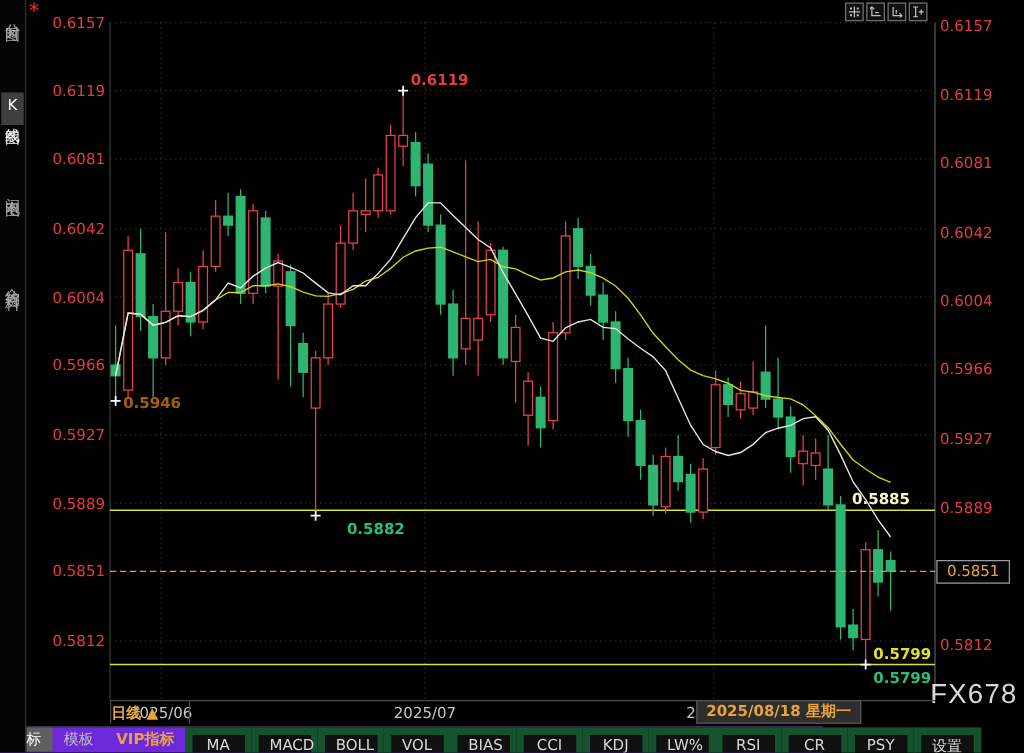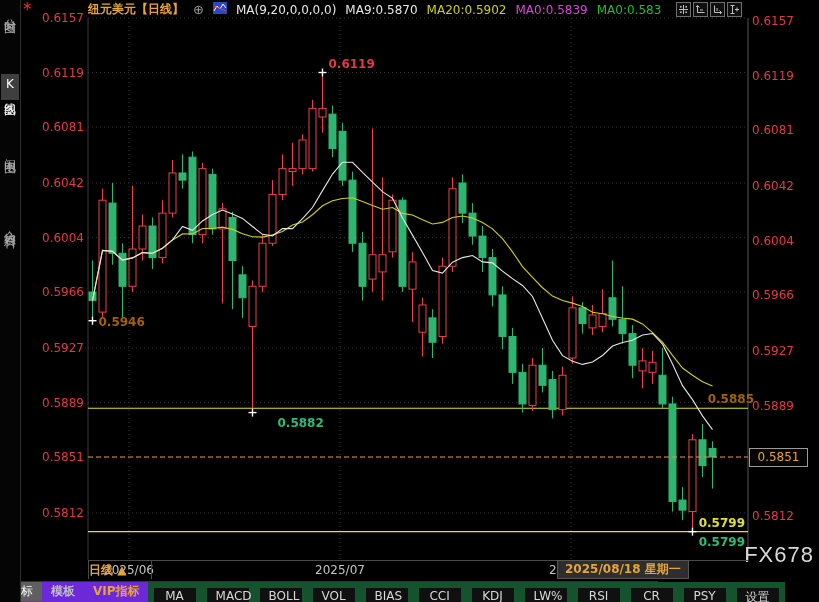--- a/index.html
+++ b/index.html
@@ -46,55 +46,41 @@
   .month-lab{position:absolute;top:3px;color:#c4c4c4;font-size:12px;width:60px;text-align:center;overflow:hidden;}
   #date-tip{position:absolute;left:557px;top:0;height:17px;background:#2e2e2e;border:1px solid #555;
             color:#e8a33c;font-size:12px;font-weight:bold;line-height:17px;padding:0 7px;white-space:nowrap;}
 
   
   #tabbar{position:absolute;left:0;top:581px;width:658px;height:21px;background:#6d28d9;
           border-top:1px solid #303030;display:flex;align-items:flex-start;z-index:5;font-size:12px;}
   #tabbar .spacer{width:58px;}
   .tab{padding:1px 9px;color:#d8d8d8;cursor:pointer;white-space:nowrap;}
   .tab.sel{background:#5f5f5f;color:#fff;}
-  .tab.plain{color:#bfbfbf;font-weight:bold;}
+  .tab.plain{color:#bfbfbf;}
   .tab.vip{color:#e8a33c;font-weight:bold;}
   .tab.cell{border:6px solid #14532d;background:#101010;margin-left:-1px;min-width:24px;text-align:center;}
 
   #watermark{position:absolute;right:5px;top:542px;font-size:22px;color:#d9d9d9;z-index:3;
              font-family:"Liberation Sans","DejaVu Sans",sans-serif;letter-spacing:1px;}
   svg#plot{position:absolute;left:0;top:0;z-index:2;}
 </style>
 </head>
 <body>
 
 <div id="app">
 
   <div id="sidebar">
       <div class="side-item" style="top: 6px;">分时图</div>
       <div class="side-item sel" style="top: 74px;">K线图</div>
       <div class="side-item" style="top: 146px;">闪电图</div>
       <div class="side-item" style="top: 218px;">合约资料</div>
     </div>
   <span id="alert-star">*</span>
 
-  <div id="topbar">
-    <span class="t-title">纽元美元【日线】</span>
-    <span class="t-plus">⊕</span>
-    <span><svg width="14" height="12">
-      <rect x="0" y="0" width="14" height="12" fill="#2547c8"></rect>
-      <polyline points="1,9 4,4 7,7 10,2 13,6" fill="none" stroke="#ffffff" stroke-width="1"></polyline>
-      <line x1="1" y1="4" x2="13" y2="9" stroke="#e84048" stroke-width="1"></line>
-    </svg></span>
-    <span class="t-ma">MA(9,20,0,0,0,0)</span>
-  <span style="color: rgb(230, 230, 230);">MA9:0.5870</span>
-      <span style="color: rgb(207, 207, 30);">MA20:0.5902</span>
-      <span style="color: rgb(216, 72, 216);">MA0:0.5839</span>
-      <span style="color: rgb(34, 187, 51);">MA0:0.583</span>
-    </div>
 
   <div id="toolbar">
       <div class="tb-box">
         <svg width="9" height="9">
           <line x1="4.5" y1="0" x2="4.5" y2="9" stroke="#c0c0c0"></line>
           <line x1="0" y1="4.5" x2="9" y2="4.5" stroke="#c0c0c0"></line>
           <rect x="1" y="1" width="1.6" height="1.6" fill="#c0c0c0"></rect>
           <rect x="6.4" y="1" width="1.6" height="1.6" fill="#c0c0c0"></rect>
           <rect x="1" y="6.4" width="1.6" height="1.6" fill="#c0c0c0"></rect>
           <rect x="6.4" y="6.4" width="1.6" height="1.6" fill="#c0c0c0"></rect>
@@ -324,19 +310,19 @@
     <div class="axl axl-r" style="top: 343.986px;">0.5927</div>
     <div class="axl axl-l" style="top: 395.505px;">0.5889</div>
     <div class="axl axl-r" style="top: 398.505px;">0.5889</div>
     <div class="axl axl-l" style="top: 450.024px;">0.5851</div>
     <div class="axl axl-r" style="top: 453.024px;">0.5851</div>
     <div class="axl axl-l" style="top: 505.978px;">0.5812</div>
     <div class="axl axl-r" style="top: 508.978px;">0.5812</div>
     <div class="month-lab" style="left: 99px; top: 563px;">2025/06</div>
     <div class="month-lab" style="left: 310px; top: 563px;">2025/07</div>
     <div class="month-lab" style="left: 549px; top: 563px; width: 9px;">2025/08</div>
-    <div class="lvl-lab" style="left: 634px; top: 392.244px; color: #a16207;">0.5885</div>
+    <div class="lvl-lab" style="left: 608px; top: 392.244px; color: #fef9c3;">0.5885</div>
     <div class="lvl-lab" style="left: 625px; top: 515.63px; color: rgb(224, 224, 46);">0.5799</div>
     <div class="lvl-lab" style="left: 625px; top: 534.63px; color: rgb(43, 189, 119);">0.5799</div>
     <div class="ann" style="left: 328.5px; top: 56.5194px; color: rgb(226, 59, 67);">0.6119</div>
     <div class="ann" style="left: 98.5px; top: 314.726px; color: #a16207;">0.5946</div>
     <div class="ann" style="left: 257.5px; top: 415.548px; color: rgb(43, 189, 119); padding-left: 20px;">0.5882</div>
   </div>
 
 </body></html>

